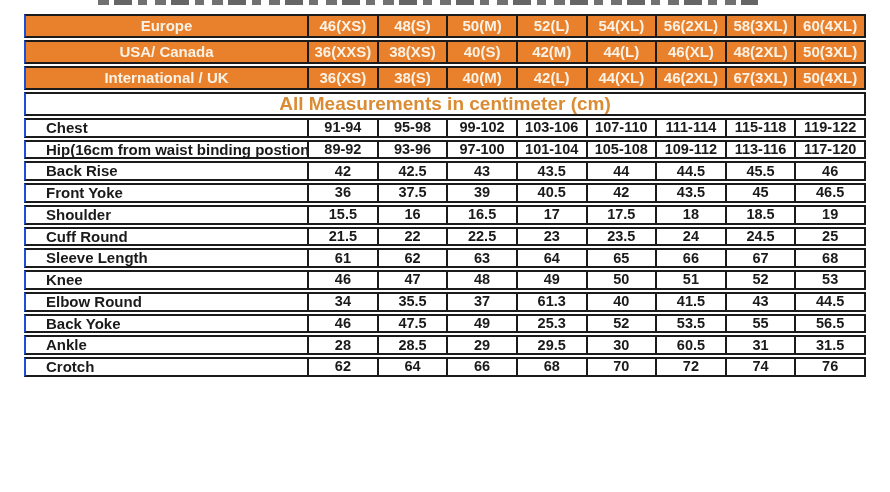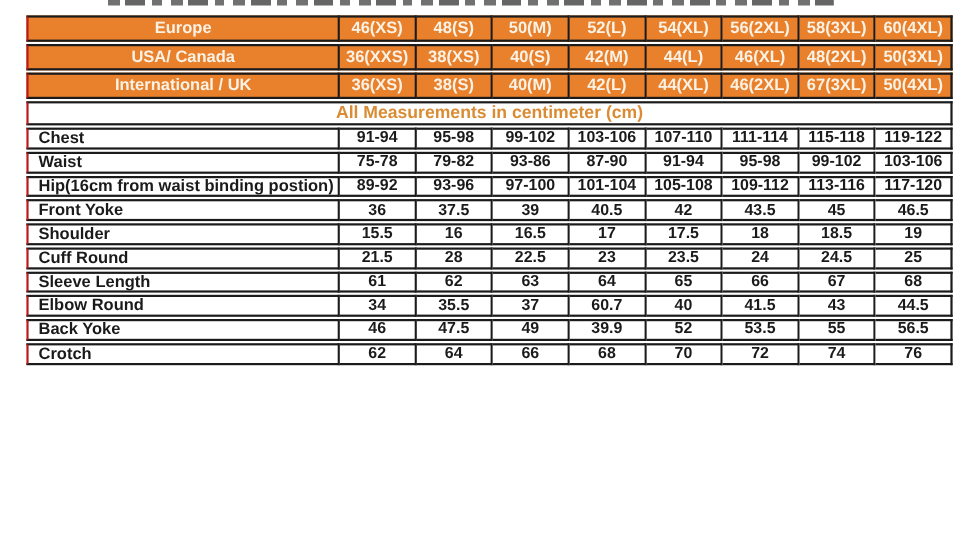--- a/index.html
+++ b/index.html
@@ -43,35 +43,35 @@
     line-height: 1.05;
     font-weight: 700;
     color: #1a1a1a;
     font-size: 14.5px;
     text-align: center;
     vertical-align: middle;
     background: #ffffff;
     overflow: hidden;
     white-space: nowrap;
   }
-  td:first-child { border-left: 2px solid #b91c1c; }
+  td:first-child { border-left: 2px solid #1d4ed8; }
   tr.hdr-row td {
     background: #e8802c;
     color: #fbf2e6;
     font-size: 15px;
     height: 20px;
   }
   td.note-cell {
     color: #d98c33;
-    font-size: 16px;
+    font-size: 19px;
     height: 18px;
   }
   td.m-label {
     text-align: left;
-    padding-left: 9px;
+    padding-left: 20px;
     font-size: 15px;
     margin-top: 12px;
   }
 </style>
 </head>
 <body>
 
 <div class="cropped-heading"></div>
 
 <table class="size-chart">
@@ -132,42 +132,42 @@
         <td class="m-value">91-94</td>
         <td class="m-value">95-98</td>
         <td class="m-value">99-102</td>
         <td class="m-value">103-106</td>
         <td class="m-value">107-110</td>
         <td class="m-value">111-114</td>
         <td class="m-value">115-118</td>
         <td class="m-value">119-122</td>
       </tr>
       <tr>
-        <td class="m-label">Waist</td>
-        <td class="m-value">75-78</td>
-        <td class="m-value">79-82</td>
-        <td class="m-value">93-86</td>
-        <td class="m-value">87-90</td>
-        <td class="m-value">91-94</td>
-        <td class="m-value">95-98</td>
-        <td class="m-value">99-102</td>
-        <td class="m-value">103-106</td>
-      </tr>
-      <tr>
         <td class="m-label">Hip(16cm from waist binding postion)</td>
         <td class="m-value">89-92</td>
         <td class="m-value">93-96</td>
         <td class="m-value">97-100</td>
         <td class="m-value">101-104</td>
         <td class="m-value">105-108</td>
         <td class="m-value">109-112</td>
         <td class="m-value">113-116</td>
         <td class="m-value">117-120</td>
       </tr>
       <tr>
+        <td class="m-label">Back Rise</td>
+        <td class="m-value">42</td>
+        <td class="m-value">42.5</td>
+        <td class="m-value">43</td>
+        <td class="m-value">43.5</td>
+        <td class="m-value">44</td>
+        <td class="m-value">44.5</td>
+        <td class="m-value">45.5</td>
+        <td class="m-value">46</td>
+      </tr>
+      <tr>
         <td class="m-label">Front Yoke</td>
         <td class="m-value">36</td>
         <td class="m-value">37.5</td>
         <td class="m-value">39</td>
         <td class="m-value">40.5</td>
         <td class="m-value">42</td>
         <td class="m-value">43.5</td>
         <td class="m-value">45</td>
         <td class="m-value">46.5</td>
       </tr>
@@ -178,60 +178,82 @@
         <td class="m-value">16.5</td>
         <td class="m-value">17</td>
         <td class="m-value">17.5</td>
         <td class="m-value">18</td>
         <td class="m-value">18.5</td>
         <td class="m-value">19</td>
       </tr>
       <tr>
         <td class="m-label">Cuff Round</td>
         <td class="m-value">21.5</td>
-        <td class="m-value">28</td>
+        <td class="m-value">22</td>
         <td class="m-value">22.5</td>
         <td class="m-value">23</td>
         <td class="m-value">23.5</td>
         <td class="m-value">24</td>
         <td class="m-value">24.5</td>
         <td class="m-value">25</td>
       </tr>
       <tr>
         <td class="m-label">Sleeve Length</td>
         <td class="m-value">61</td>
         <td class="m-value">62</td>
         <td class="m-value">63</td>
         <td class="m-value">64</td>
         <td class="m-value">65</td>
         <td class="m-value">66</td>
         <td class="m-value">67</td>
         <td class="m-value">68</td>
       </tr>
       <tr>
+        <td class="m-label">Knee</td>
+        <td class="m-value">46</td>
+        <td class="m-value">47</td>
+        <td class="m-value">48</td>
+        <td class="m-value">49</td>
+        <td class="m-value">50</td>
+        <td class="m-value">51</td>
+        <td class="m-value">52</td>
+        <td class="m-value">53</td>
+      </tr>
+      <tr>
         <td class="m-label">Elbow Round</td>
         <td class="m-value">34</td>
         <td class="m-value">35.5</td>
         <td class="m-value">37</td>
-        <td class="m-value">60.7</td>
+        <td class="m-value">61.3</td>
         <td class="m-value">40</td>
         <td class="m-value">41.5</td>
         <td class="m-value">43</td>
         <td class="m-value">44.5</td>
       </tr>
       <tr>
         <td class="m-label">Back Yoke</td>
         <td class="m-value">46</td>
         <td class="m-value">47.5</td>
         <td class="m-value">49</td>
-        <td class="m-value">39.9</td>
+        <td class="m-value">25.3</td>
         <td class="m-value">52</td>
         <td class="m-value">53.5</td>
         <td class="m-value">55</td>
         <td class="m-value">56.5</td>
+      </tr>
+      <tr>
+        <td class="m-label">Ankle</td>
+        <td class="m-value">28</td>
+        <td class="m-value">28.5</td>
+        <td class="m-value">29</td>
+        <td class="m-value">29.5</td>
+        <td class="m-value">30</td>
+        <td class="m-value">60.5</td>
+        <td class="m-value">31</td>
+        <td class="m-value">31.5</td>
       </tr>
       <tr>
         <td class="m-label">Crotch</td>
         <td class="m-value">62</td>
         <td class="m-value">64</td>
         <td class="m-value">66</td>
         <td class="m-value">68</td>
         <td class="m-value">70</td>
         <td class="m-value">72</td>
         <td class="m-value">74</td>

